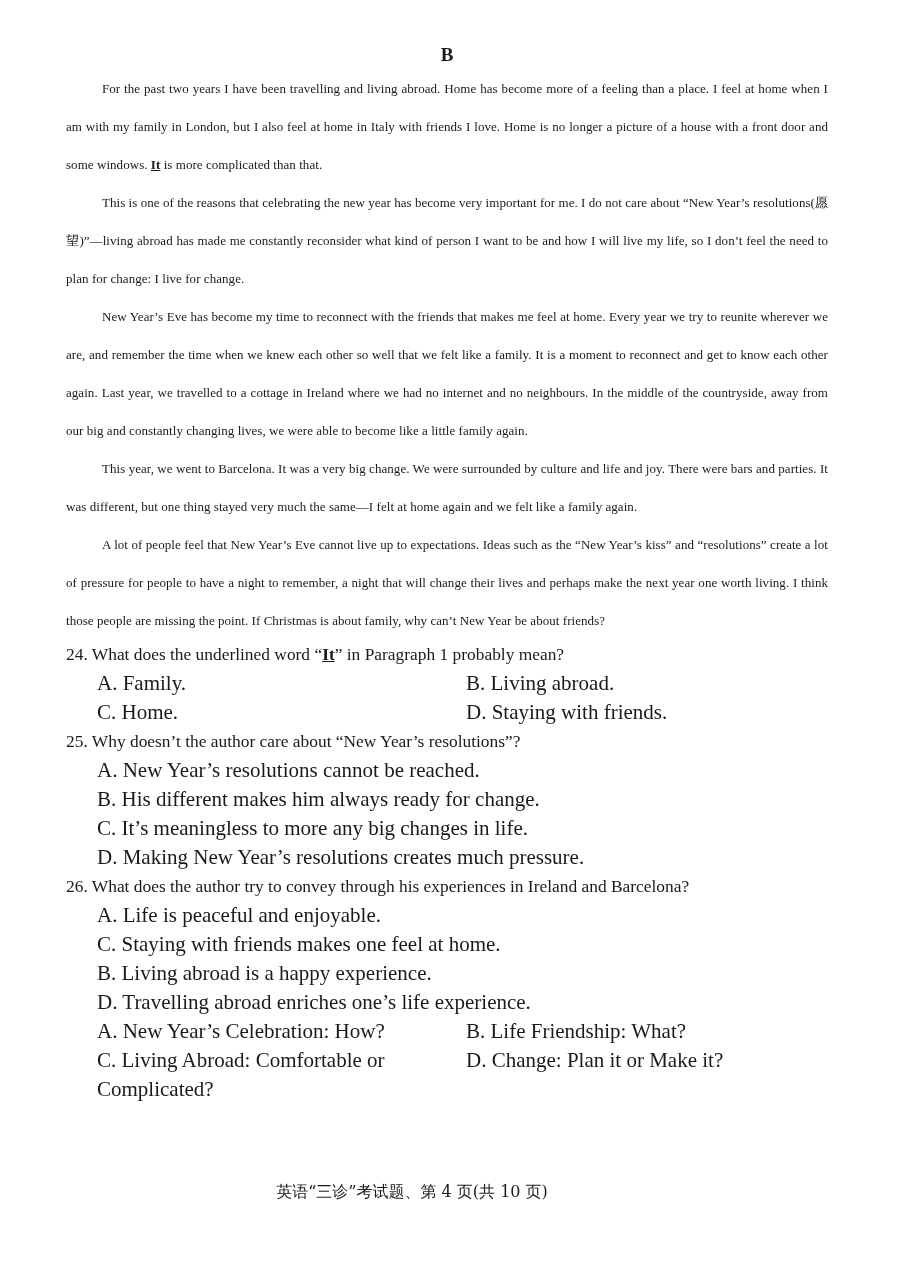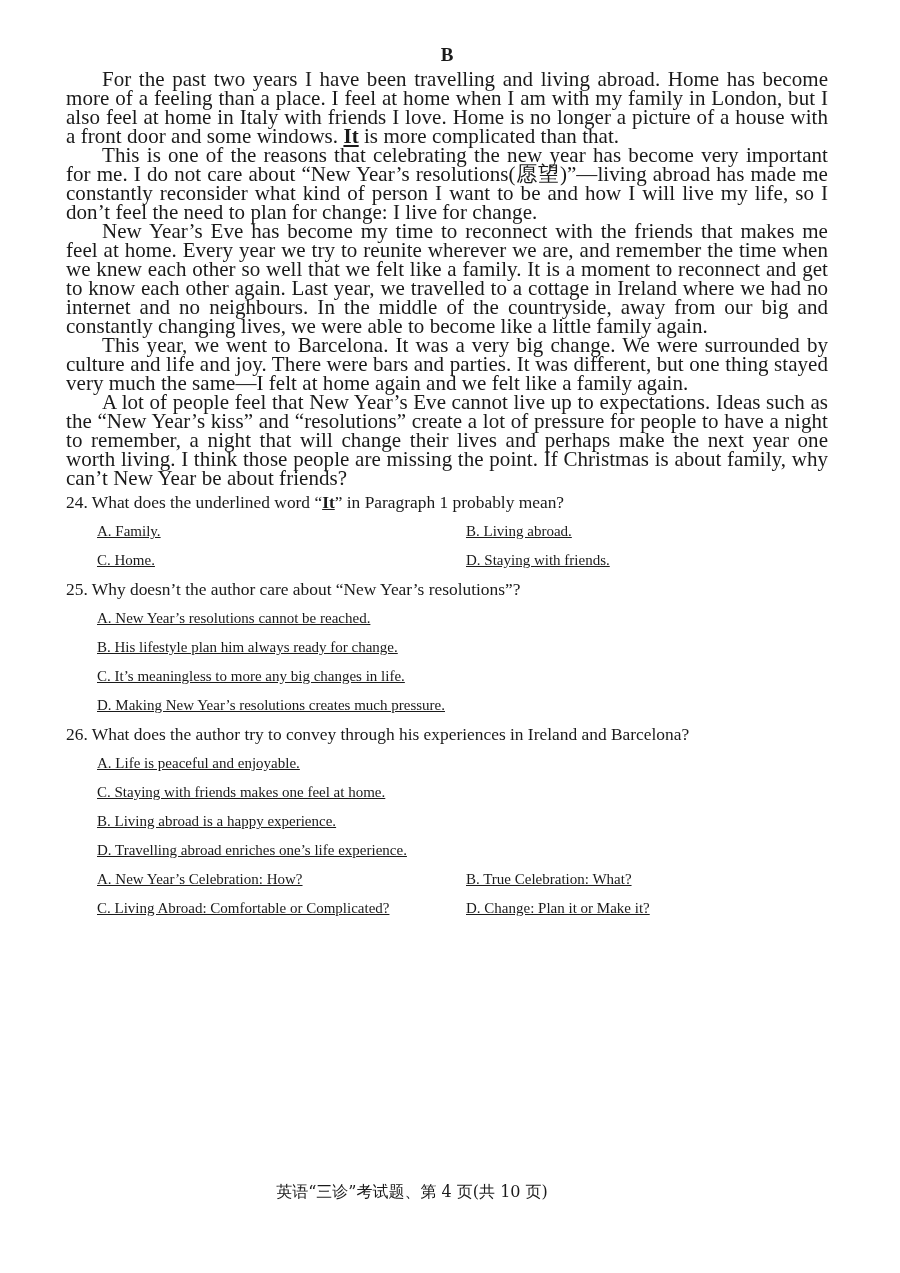--- a/index.html
+++ b/index.html
@@ -7,29 +7,29 @@
     width: 900px; height: 1273px; position: relative; overflow: hidden;
     font-family: "Liberation Serif", "DejaVu Serif", serif;
     color: #1a1a1a;
   }
   .page { position: absolute; left: 66px; top: 40px; width: 762px; }
   .section-title {
     text-align: center; font-weight: bold; font-size: 19px;
     height: 30px; line-height: 30px; margin: 0;
   }
   .para {
-    font-size: 21px; line-height: 19px; margin: 0;
+    font-size: 13px; line-height: 38px; margin: 0;
     text-align: justify; text-indent: 36px; letter-spacing: 0.05px;
   }
   .para span { text-indent: 0; }
   .u { text-decoration: underline; font-weight: bold; }
   .q { font-size: 17.4px; line-height: 29px; margin: 0; }
   .q-num { font-weight: normal; }
   .opts { margin: 0; padding: 0; list-style: none; }
-  .opts li { font-size: 15px; line-height: 29px; padding-left: 31px; text-decoration: underline; }
+  .opts li { font-size: 21px; line-height: 29px; padding-left: 31px; }
   .opts.grid { display: grid; grid-template-columns: 400px 1fr; }
   .opts.grid li:nth-child(2n) { padding-left: 0; }
   .footer {
     position: absolute; left: 0; width: 824px; top: 1181px;
     text-align: center; font-size: 16px; line-height: 22px;
     font-family: "DejaVu Serif", serif;
   }
 </style>
 </head>
 <body>
@@ -52,39 +52,39 @@
       <li>B. Living abroad.</li>
       <li>C. Home.</li>
       <li>D. Staying with friends.</li>
     </ul>
   </div>
 
   <div>
     <p class="q"><span class="q-num">25.</span><span> Why doesn’t the author care about “New Year’s resolutions”?</span></p>
     <ul class="opts">
       <li>A. New Year’s resolutions cannot be reached.</li>
-      <li>B. His lifestyle plan him always ready for change.</li>
+      <li>B. His different makes him always ready for change.</li>
       <li>C. It’s meaningless to more any big changes in life.</li>
       <li>D. Making New Year’s resolutions creates much pressure.</li>
     </ul>
   </div>
 
   <div>
     <p class="q"><span class="q-num">26.</span><span> What does the author try to convey through his experiences in Ireland and Barcelona?</span></p>
     <ul class="opts">
       <li>A. Life is peaceful and enjoyable.</li>
       <li>C. Staying with friends makes one feel at home.</li>
       <li>B. Living abroad is a happy experience.</li>
       <li>D. Travelling abroad enriches one’s life experience.</li>
     </ul>
   </div>
 
   <div>
     <ul class="opts grid">
       <li>A. New Year’s Celebration: How?</li>
-      <li>B. True Celebration: What?</li>
+      <li>B. Life Friendship: What?</li>
       <li>C. Living Abroad: Comfortable or Complicated?</li>
       <li>D. Change: Plan it or Make it?</li>
     </ul>
   </div>
 </div>
 
 <div class="footer">英语“三诊”考试题、第 4 页(共 10 页)</div>
 
 </body></html>

